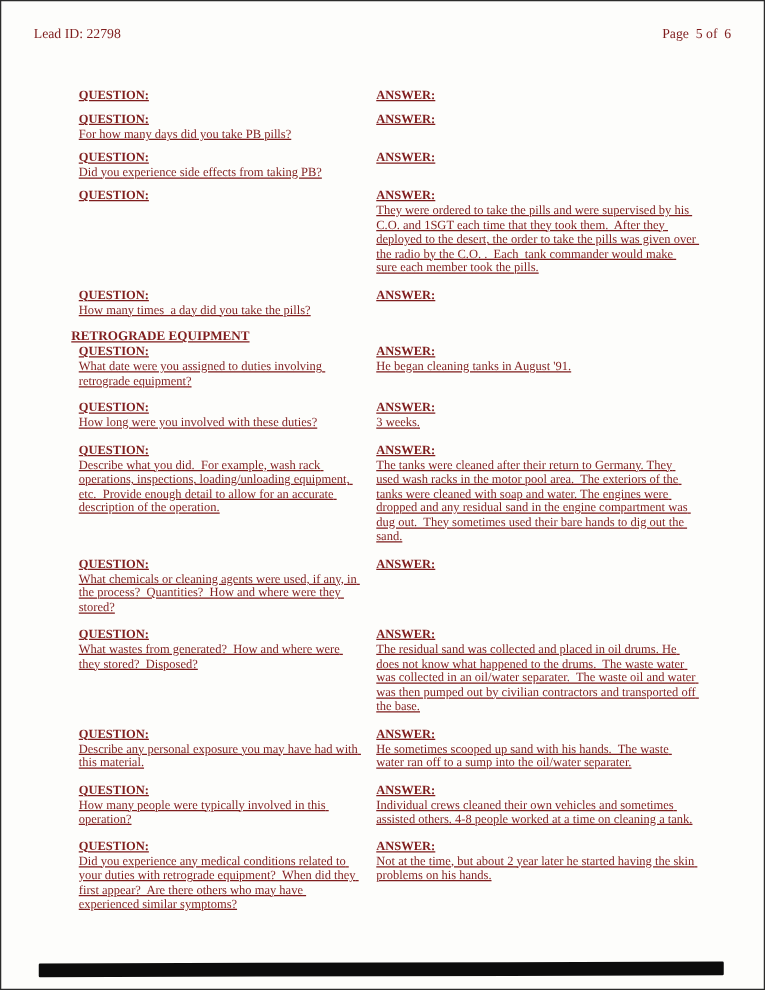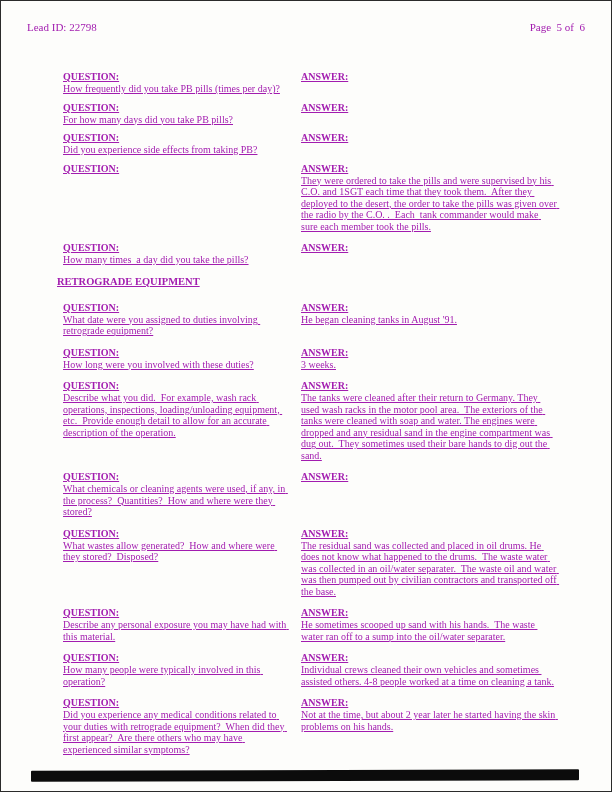--- a/index.html
+++ b/index.html
@@ -10,21 +10,21 @@
   .page {
     position: relative;
     width: 612px;
     height: 792px;
     margin: 0 auto;
     background: #fdfdfb;
     border: 1px solid #2b2b2b;
     box-sizing: border-box;
     overflow: hidden;
     font-family: "Liberation Serif", serif;
-    color: #a21caf;
+    color: #7f1d1d;
   }
   .doc-header {
     display: flex;
     justify-content: space-between;
     align-items: baseline;
     padding: 20px 26px 0 26px;
     font-size: 11px;
   }
   .doc-header span { white-space: pre; }
   .content {
@@ -56,21 +56,21 @@
   }
   .q-text, .a-text {
     font-size: 10px;
     line-height: 11.5px;
     white-space: pre-wrap;
   }
   .section-header {
     font-weight: bold;
     font-size: 10.5px;
     line-height: 12px;
-    margin: 2px 0 14px -6px;
+    margin: 2px 0 0 -6px;
   }
   .scan-bar {
     position: absolute;
     left: 30px;
     right: 32px;
     bottom: 10px;
     height: 11px;
     background: #0c0c0c;
     border-radius: 1px;
     transform: skewY(-0.15deg);
@@ -82,21 +82,20 @@
 <div class="page">
   <div class="doc-header">
     <span>Lead ID: 22798</span>
     <span>Page  5 of  6</span>
   </div>
 
   <div class="content">
       <div class="qa-row row-0">
         <div class="q-cell">
           <div class="label">QUESTION:</div>
-          <div class="q-text">How frequently did you take PB pills (times per day)?</div>
         </div>
         <div class="a-cell">
           <div class="label">ANSWER:</div>
           <div class="a-text"></div>
         </div>
       </div>
       <div class="qa-row row-1">
         <div class="q-cell">
           <div class="label">QUESTION:</div>
           <div class="q-text">For how many days did you take PB pills?</div>
@@ -171,21 +170,21 @@
           <div class="label">QUESTION:</div>
           <div class="q-text">What chemicals or cleaning agents were used, if any, in the process?  Quantities?  How and where were they stored?</div>
         </div>
         <div class="a-cell">
           <div class="label">ANSWER:</div>
         </div>
       </div>
       <div class="qa-row row-10">
         <div class="q-cell">
           <div class="label">QUESTION:</div>
-          <div class="q-text">What wastes allow generated?  How and where were they stored?  Disposed?</div>
+          <div class="q-text">What wastes from generated?  How and where were they stored?  Disposed?</div>
         </div>
         <div class="a-cell">
           <div class="label">ANSWER:</div>
           <div class="a-text">The residual sand was collected and placed in oil drums. He does not know what happened to the drums.  The waste water was collected in an oil/water separater.  The waste oil and water was then pumped out by civilian contractors and transported off the base.</div>
         </div>
       </div>
       <div class="qa-row row-11">
         <div class="q-cell">
           <div class="label">QUESTION:</div>
           <div class="q-text">Describe any personal exposure you may have had with this material.</div>

